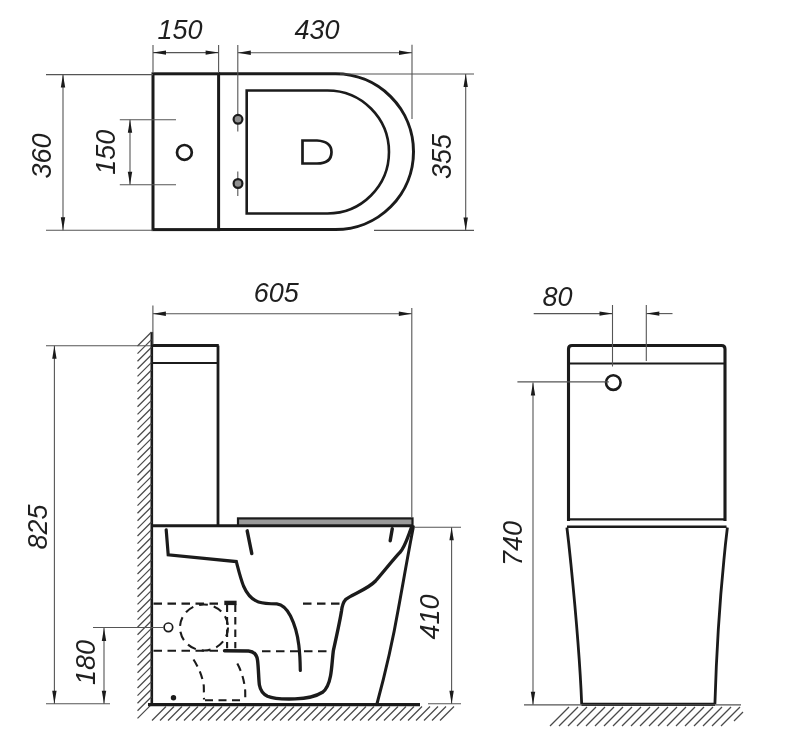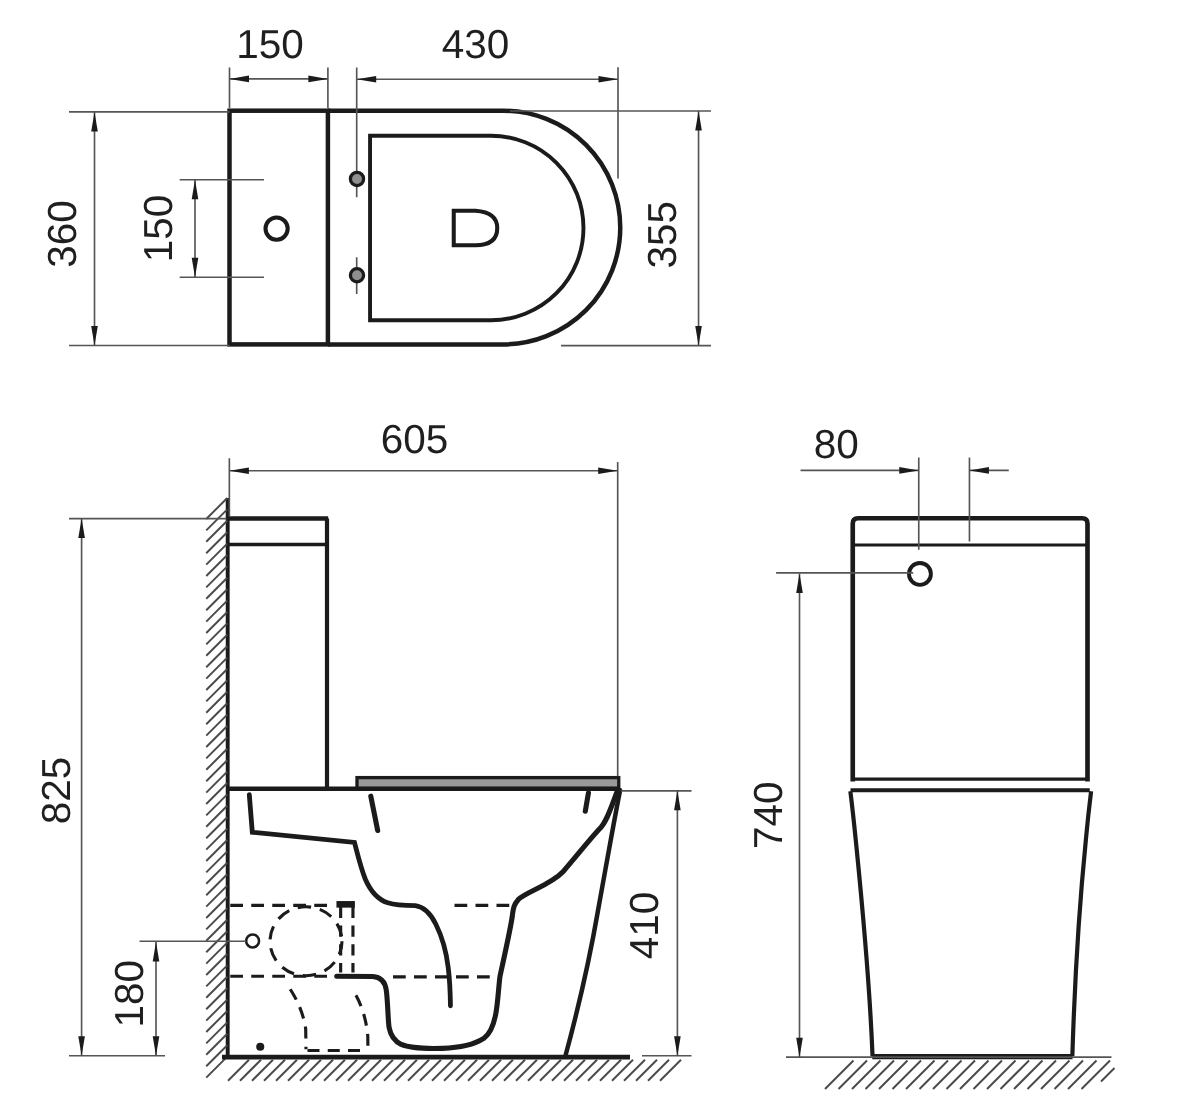--- a/index.html
+++ b/index.html
@@ -1,16 +1,16 @@
 <!DOCTYPE html>
 <html><head>
 <meta charset="utf-8">
 <style>
   html,body{margin:0;padding:0;background:#ffffff;}
-  .page{width:800px;height:742px;position:relative;background:#ffffff;overflow:hidden;}
+  .page{width:800px;height:742px;position:relative;background:#ffffff;overflow:hidden;font-style:italic;}
   svg{display:block;}
   text{font-family:"Liberation Sans", sans-serif;fill:#1f1f1f;}
 </style>
 </head>
 <body>
 <div class="page">
 <svg width="800" height="742" viewBox="0 0 800 742">
 
 <rect x="0" y="0" width="800" height="742" fill="#ffffff"></rect>
 

